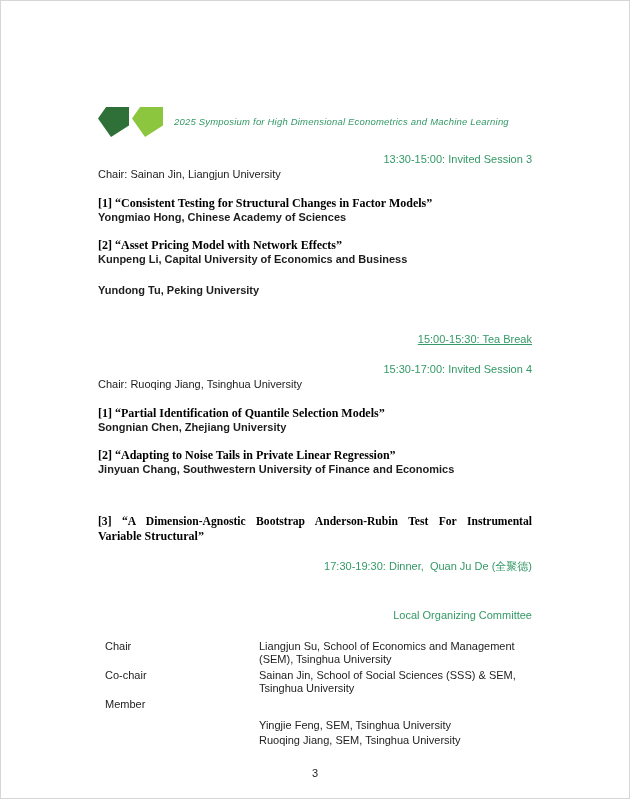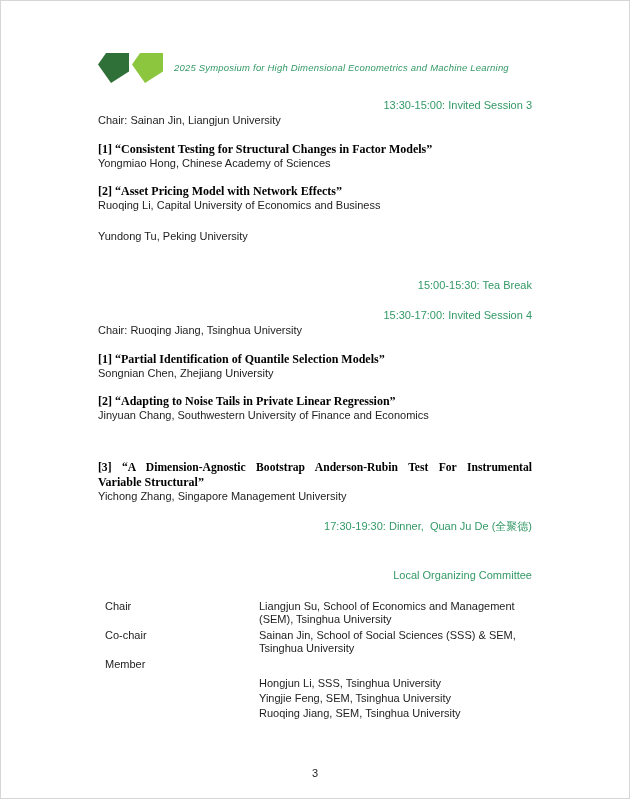--- a/index.html
+++ b/index.html
@@ -2,41 +2,41 @@
 <html style="--green: #339966; --logo-dark: #2f7038; --logo-light: #8cc63e;"><head>
 <meta charset="utf-8">
 <style>
   html,body{margin:0;padding:0;background:#ffffff;}
   .page{
     width:630px;height:799px;background:#fff;
     border:1px solid #d6d6d6;box-sizing:border-box;position:relative;
     font-family:"Liberation Sans","DejaVu Sans",sans-serif;
     font-size:11px;line-height:14px;color:#1d1d1d;overflow:hidden;
   }
-  .content{padding:52px 97px 0 97px;}
+  .content{padding:106px 97px 0 97px;}
   
   .logo-row{display:flex;align-items:center;}
   .logo{display:flex;gap:3px;}
   .logo-shape{width:31px;height:30px;clip-path:polygon(26% 0,100% 0,100% 62%,42% 100%,0 38%);}
   .logo-dark{background:var(--logo-dark,#2f7038);}
   .logo-light{background:var(--logo-light,#8cc63e);}
   .doc-title{margin-left:11px;font-style:italic;font-size:9.5px;letter-spacing:.2px;color:var(--green,#339966);}
   
   .green{color:var(--green,#339966);text-align:right;}
   .session-heading{margin-top:14px;line-height:16px;}
   .chair-line{line-height:15px;}
   .talk{margin-top:14px;}
   .talk:first-of-type{margin-top:0;}
   .talk-title{
     font-family:"Liberation Serif","DejaVu Serif",serif;
     font-weight:bold;font-size:12px;line-height:14px;color:#000;
   }
   .justify-line{text-align:justify;text-align-last:justify;font-size:11.6px;margin-top:39px;}
-  .speaker{line-height:14px;}
-  .tea-break{margin-top:35px;line-height:15px;}
+  .speaker{line-height:14px;font-weight:bold;}
+  .tea-break{margin-top:35px;line-height:15px;text-decoration:underline;}
   .dinner{margin-top:16px;line-height:15px;white-space:pre-wrap;}
   
   .committee{margin-top:34px;padding-left:7px;}
   .committee-heading{line-height:15px;margin-bottom:17px;}
   .c-row{display:flex;margin-bottom:3px;}
   .c-label{width:154px;flex:none;line-height:13px;}
   .c-value{width:282px;line-height:13px;}
   .c-row.name-row{margin-bottom:2px;}
   .name-row .c-value{line-height:13px;}
   .name-row{margin-top:0;}
@@ -62,21 +62,21 @@
       <div class="session-heading green">13:30-15:00: Invited Session 3</div>
       <div class="chair-line">Chair: Sainan Jin, Liangjun University</div>
 
       <div class="talk">
         <div class="talk-title">[1] “Consistent Testing for Structural Changes in Factor Models”</div>
         <div class="speaker">Yongmiao Hong, Chinese Academy of Sciences</div>
       </div>
 
       <div class="talk">
         <div class="talk-title">[2] “Asset Pricing Model with Network Effects”</div>
-        <div class="speaker">Ruoqing Li, Capital University of Economics and Business</div>
+        <div class="speaker">Kunpeng Li, Capital University of Economics and Business</div>
       </div>
 
       <div class="talk" style="margin-top:17px;">
         <div class="speaker">Yundong Tu, Peking University</div>
       </div>
     </div>
 
     <div class="tea-break green">15:00-15:30: Tea Break</div>
 
     <div>
@@ -91,21 +91,20 @@
       <div class="talk">
         <div class="talk-title">[2] “Adapting to Noise Tails in Private Linear Regression”</div>
         <div class="speaker">Jinyuan Chang, Southwestern University of Finance and Economics</div>
       </div>
 
       <div class="talk" style="margin-top:16px;">
         <div class="talk-title">
           <div class="justify-line">[3] “A Dimension-Agnostic Bootstrap Anderson-Rubin Test For Instrumental</div>
           <div>Variable Structural”</div>
         </div>
-        <div class="speaker">Yichong Zhang, Singapore Management University</div>
       </div>
     </div>
 
     <div class="dinner green">17:30-19:30: Dinner,  Quan Ju De (全聚德)</div>
 
     <div class="committee">
       <div class="committee-heading green">Local Organizing Committee</div>
 
       <div class="c-row">
         <div class="c-label">Chair</div>
@@ -119,21 +118,20 @@
 
       <div class="c-row">
         <div class="c-label">Member</div>
         <div class="c-value"></div>
       </div>
 
       <div class="member-gap"></div>
 
       <div class="c-row name-row">
         <div class="c-label"></div>
-        <div class="c-value">Hongjun Li, SSS, Tsinghua University</div>
       </div>
       <div class="c-row name-row">
         <div class="c-label"></div>
         <div class="c-value">Yingjie Feng, SEM, Tsinghua University</div>
       </div>
       <div class="c-row name-row">
         <div class="c-label"></div>
         <div class="c-value">Ruoqing Jiang, SEM, Tsinghua University</div>
       </div>
     </div>

